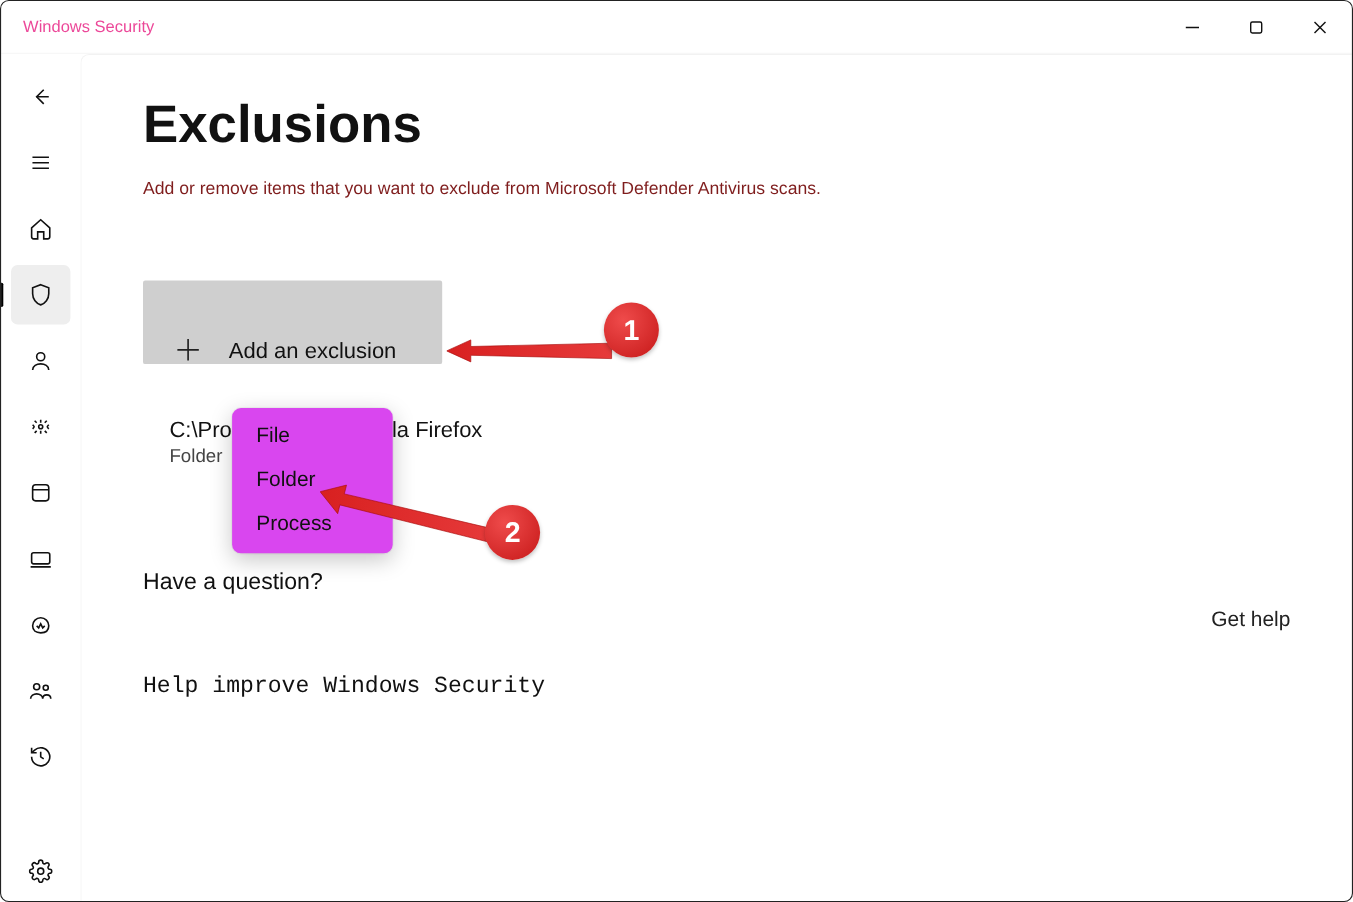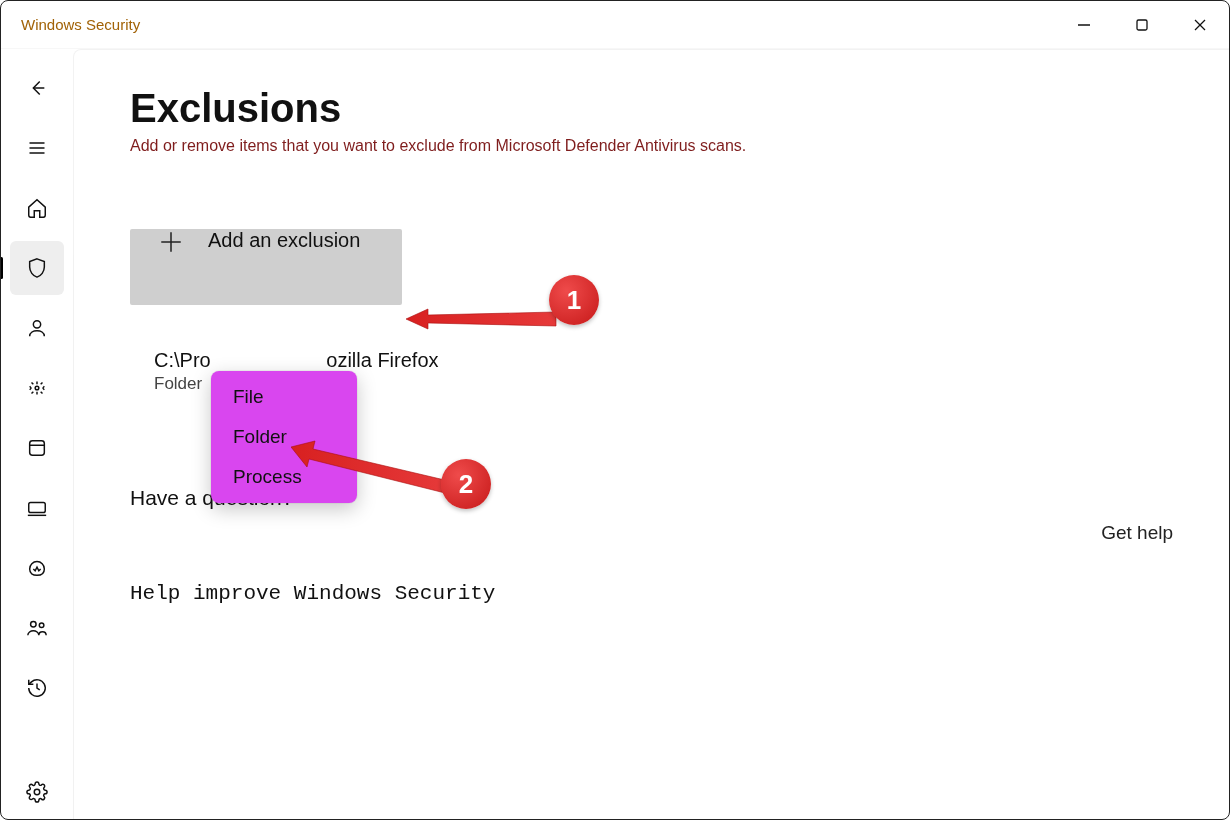--- a/index.html
+++ b/index.html
@@ -21,21 +21,21 @@
     .titlebar {
       height: 48px;
       display: flex;
       align-items: center;
       padding-left: 20px;
       position: relative;
       border-bottom: 1px solid rgba(0,0,0,0.03);
     }
     .titlebar-title {
       font-size: 15px;
-      color: #a16207;
+      color: #ec4899;
     }
     .window-controls {
       position: absolute;
       right: 0;
       top: 0;
       height: 48px;
       display: flex;
     }
     .win-ctrl {
       width: 58px;
@@ -88,33 +88,33 @@
     
     .main {
       flex: 1;
       border-left: 1px solid rgba(0,0,0,0.05);
       border-top: 1px solid rgba(0,0,0,0.05);
       border-top-left-radius: 8px;
       padding: 36px 56px;
       position: relative;
     }
     .page-title {
-      font-size: 40px;
+      font-size: 48px;
       font-weight: 600;
       color: #111;
-      margin-bottom: 6px;
+      margin-bottom: 22px;
     }
     .page-desc {
       font-size: 16px;
       color: #7f1d1d;
       margin-bottom: 74px;
     }
     .add-btn {
       display: inline-flex;
-      align-items: flex-start;
+      align-items: flex-end;
       gap: 24px;
       background: #cfcfcf;
       height: 76px;
       padding: 0 42px 0 28px;
       font-size: 20px;
       color: #111;
       border-radius: 2px;
     }
     .add-btn .plus {
       font-size: 28px;

